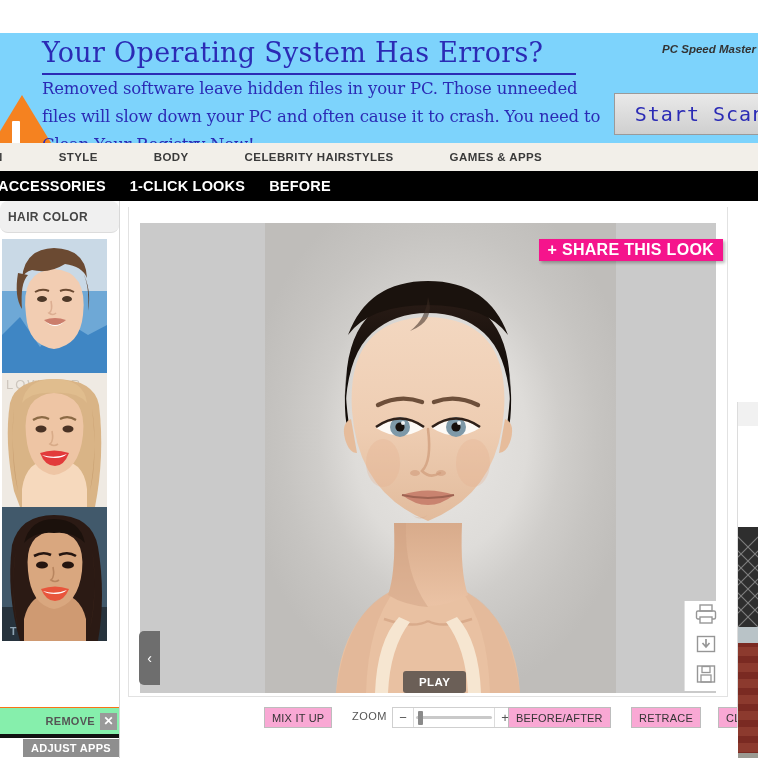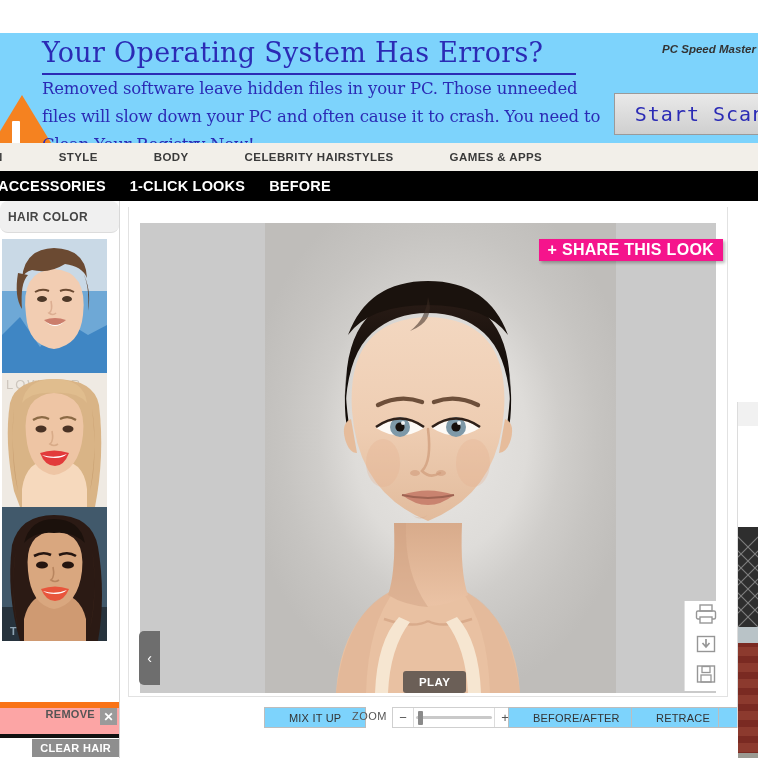--- a/index.html
+++ b/index.html
@@ -102,22 +102,22 @@
   .sb-celeb{
     margin:6px auto 0;width:105px;height:21px;border:1px solid #b9b9b9;background:#fff;
     display:flex;align-items:center;justify-content:center;
     font-size:11px;font-weight:bold;color:#333;letter-spacing:.2px;cursor:pointer;
   }
   .thumbs{margin-top:6px;width:105px;margin-left:2px;}
   .thumb{width:105px;height:134px;position:relative;overflow:hidden;cursor:pointer;display:block;}
   .thumb svg{display:block;}
   .sb-bottom{position:absolute;left:0;bottom:0;width:119px;}
   .sb-remove{
-    height:26px;border-top:6px solid #f97316;display:flex;align-items:flex-start;
-    justify-content:flex-end;padding-right:2px;background:#fca5a5;
+    height:26px;border-top:1px solid #f97316;display:flex;align-items:center;
+    justify-content:flex-end;padding-right:2px;background:#86efac;
   }
   .sb-arrows{position:absolute;left:1px;bottom:33px;font-size:11px;color:#777;font-weight:bold;}
   .sb-remove .rlabel{font-size:11px;color:#555;font-weight:bold;letter-spacing:.3px;margin-right:5px;}
   .sb-remove .xbtn{
     width:17px;height:17px;background:#9a9a9a;color:#fff;font-size:12px;
     display:flex;align-items:center;justify-content:center;cursor:pointer;font-weight:bold;
   }
   .sb-bar{height:4px;background:#111;}
   .sb-adjust{
     height:20px;background:#fff;display:flex;align-items:center;justify-content:flex-end;
@@ -163,23 +163,23 @@
   .icontray{
     position:absolute;left:684px;top:601px;width:42px;height:90px;
     background:#fff;border-left:1px solid #e0e0e0;z-index:6;
     display:flex;flex-direction:column;align-items:center;justify-content:space-around;
   }
   .icontray .ic{cursor:pointer;opacity:.72;}
 
   
   .toolbar{position:absolute;left:128px;top:504px;width:600px;height:40px;}
   .tbtn{
-    position:absolute;top:2px;height:19px;border:1px solid #bdbdbd;background:#7dd3fc;
+    position:absolute;top:2px;height:19px;border:1px solid #bdbdbd;background:#f9a8d4;
     display:flex;align-items:center;justify-content:center;
-    font-size:11px;color:#333;letter-spacing:.2px;cursor:pointer;padding:0 24px;
+    font-size:11px;color:#333;letter-spacing:.2px;cursor:pointer;padding:0 7px;
     font-weight:normal;
   }
   .zoomlabel{position:absolute;left:96px;top:5px;font-size:11px;color:#555;letter-spacing:.5px;}
   .zoomctl{
     position:absolute;left:136px;top:2px;height:19px;border:1px solid #cfcfcf;background:#fff;
     display:flex;align-items:center;
   }
   .zoomctl .zb{
     width:20px;height:19px;display:flex;align-items:center;justify-content:center;
     font-size:13px;color:#555;cursor:pointer;border-right:1px solid #dcdcdc;
@@ -295,21 +295,21 @@
       </div>
 
       <div class="sb-arrows">&gt;&gt;</div>
       <div class="sb-bottom">
         <div class="sb-remove">
           <span class="rlabel">REMOVE</span>
           <span class="xbtn">✕</span>
         </div>
         <div class="sb-bar"></div>
         <div class="sb-adjust">
-          <span class="ab">CLEAR HAIR</span>
+          <span class="ab">ADJUST APPS</span>
         </div>
       </div>
     </div>
 
     <div class="canvaswrap">
       <div class="canvas-outer">
         <div class="photo">
           <svg width="576" height="470" viewBox="0 0 576 470">
             <defs>
               <radialGradient id="halo" cx="50%" cy="46%" r="56%">

